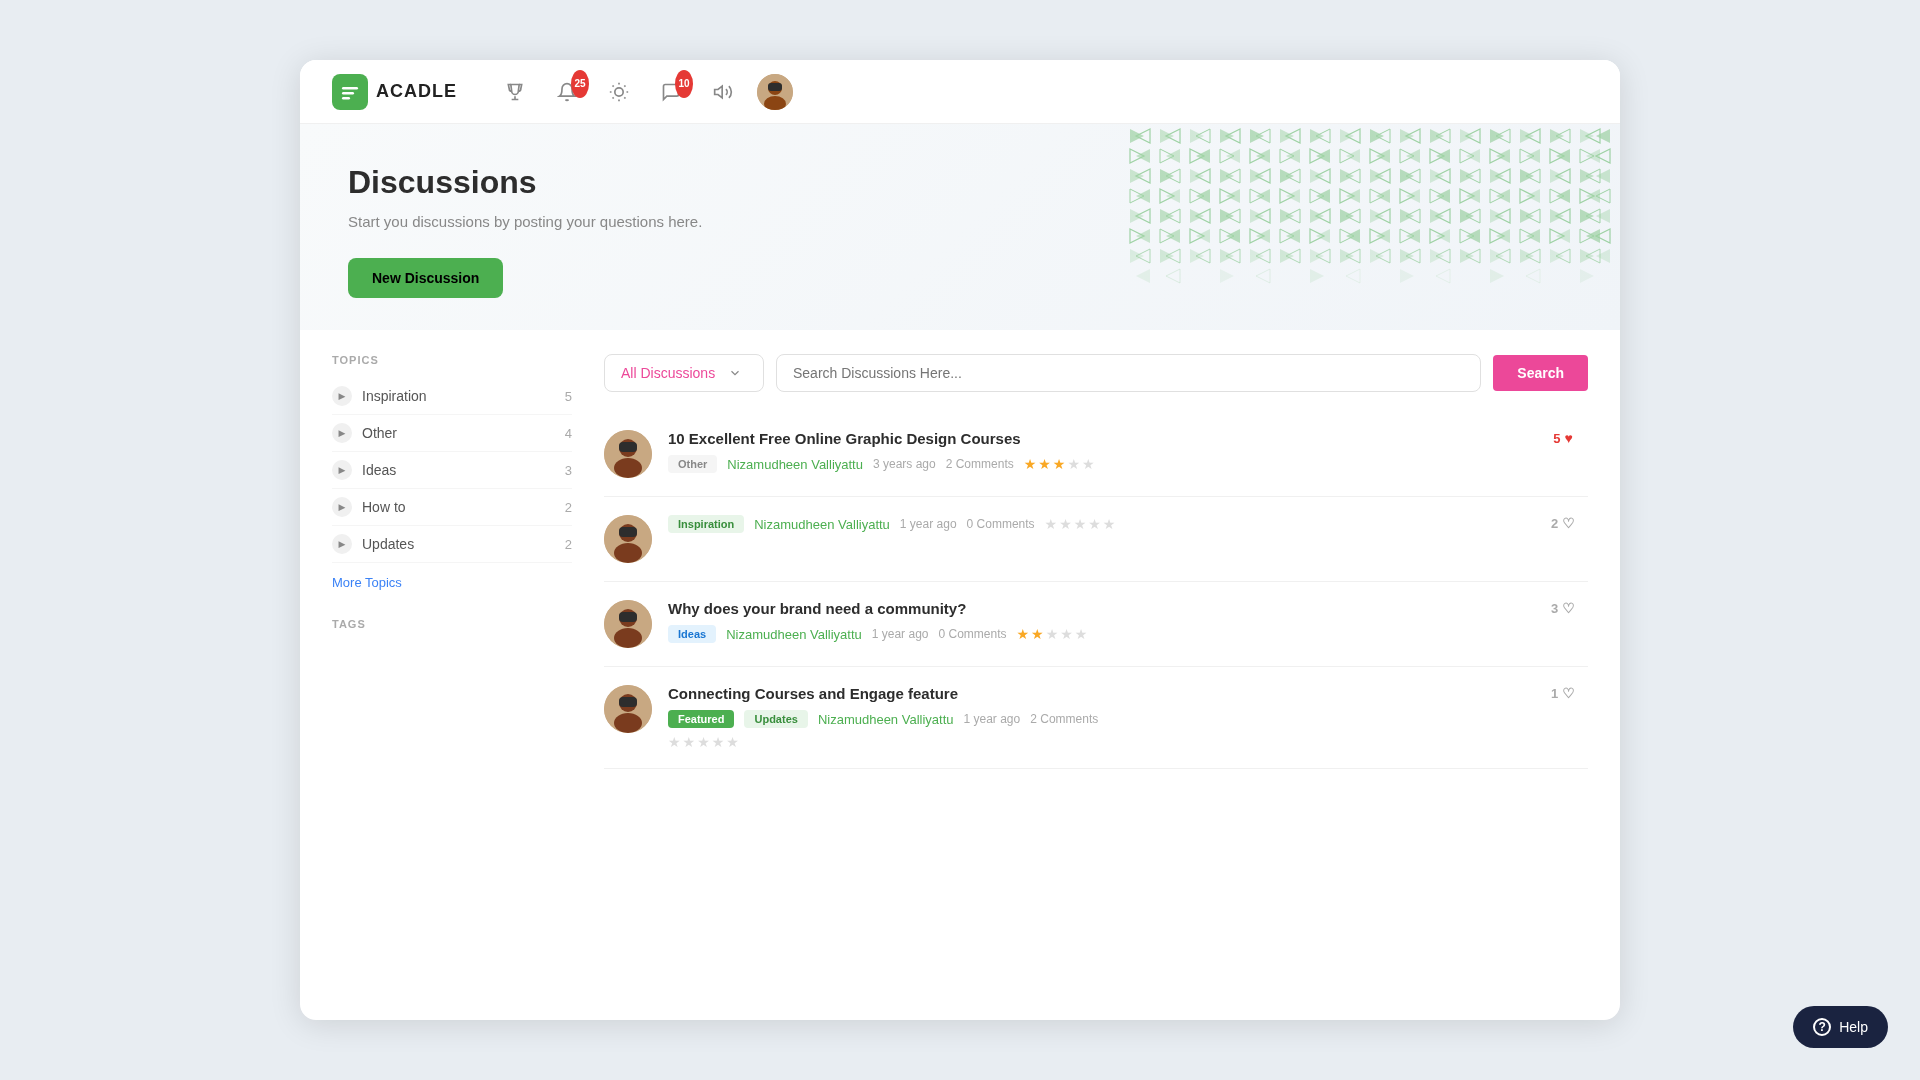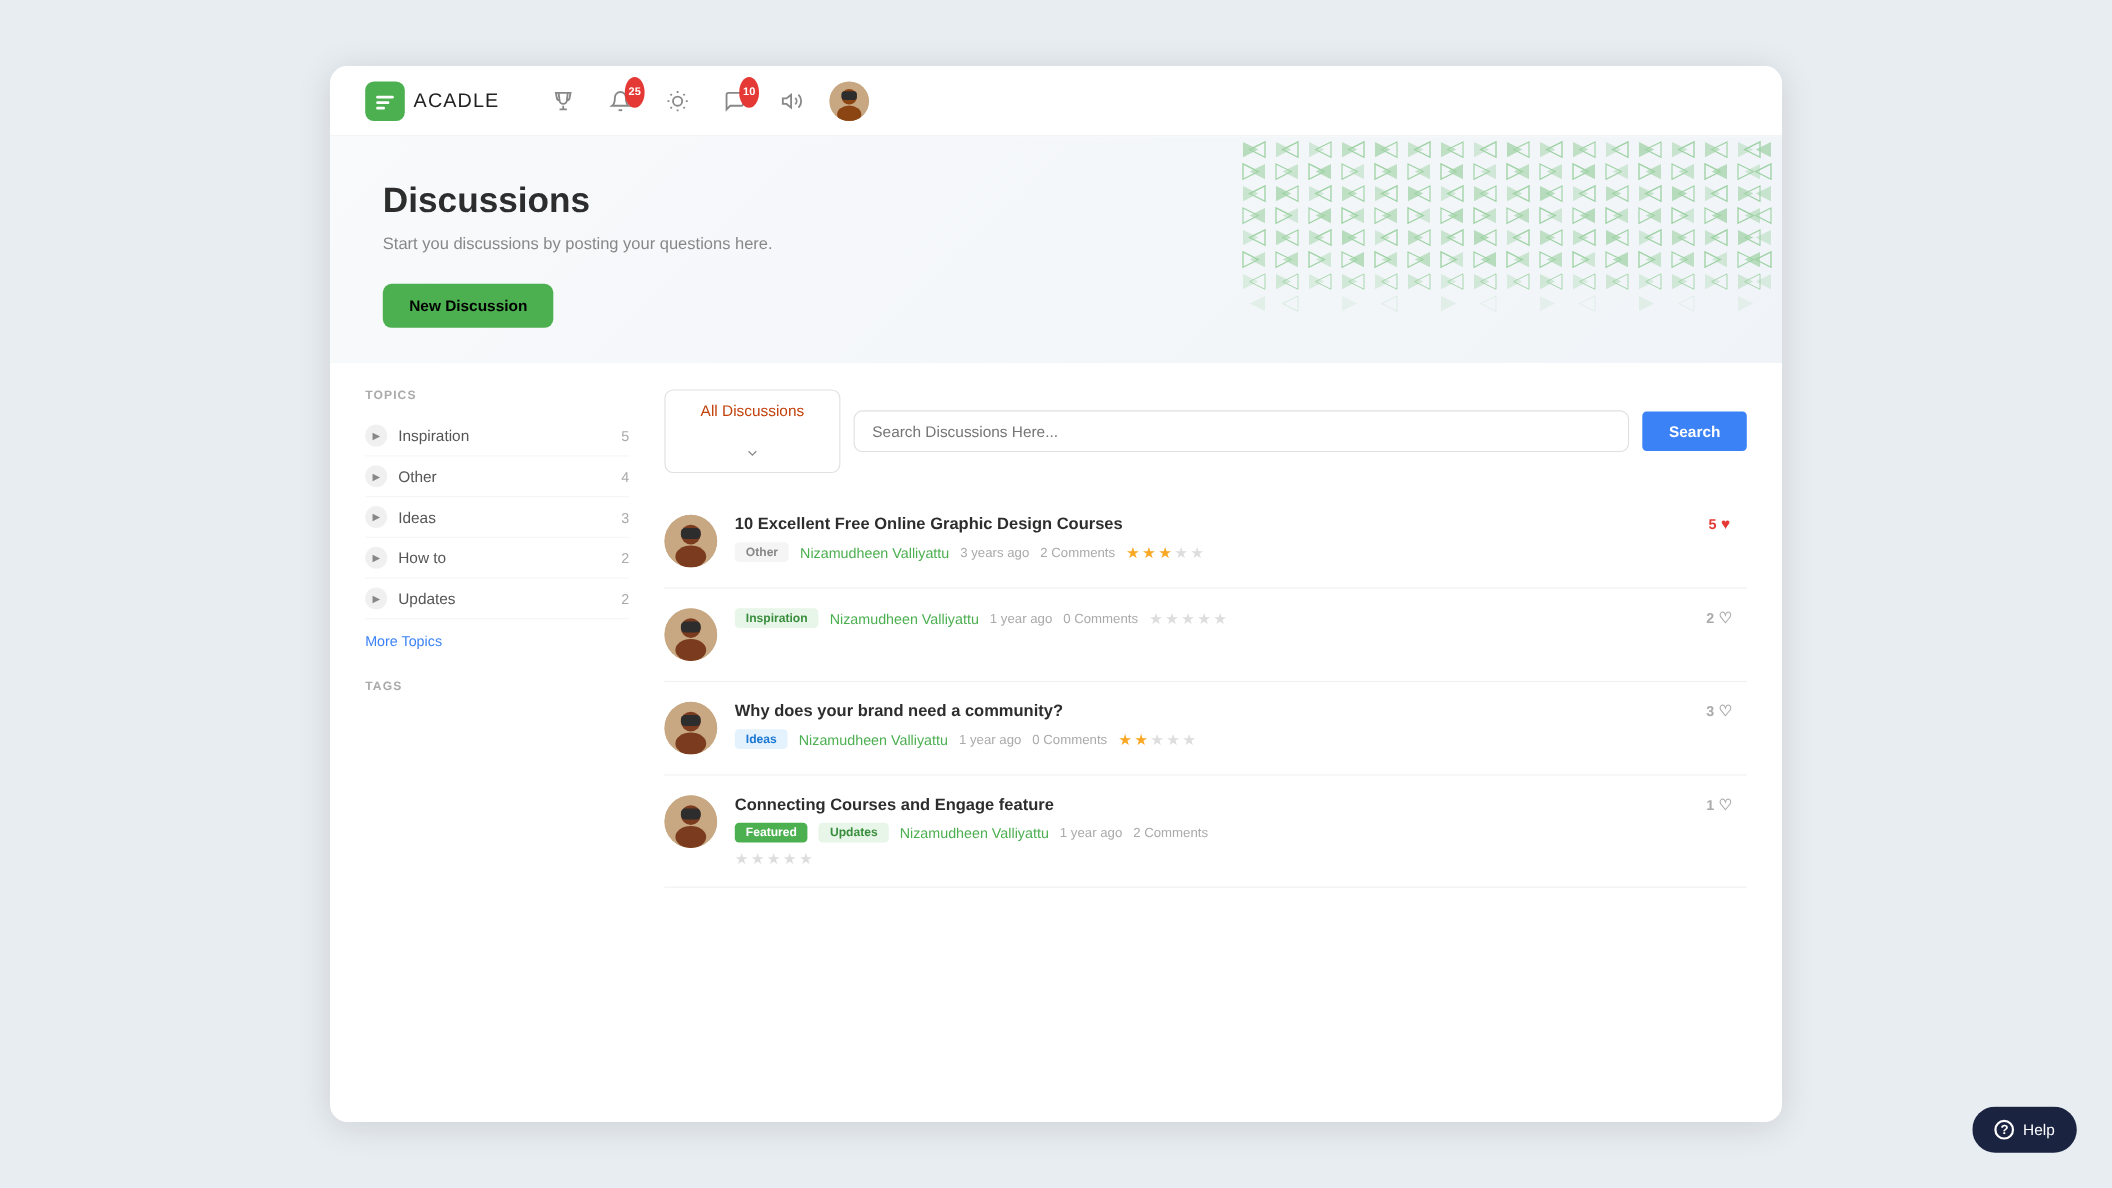--- a/index.html
+++ b/index.html
@@ -43,21 +43,21 @@
       border-radius: 8px;
       display: flex;
       align-items: center;
       justify-content: center;
       color: white;
       font-size: 18px;
       font-weight: bold;
     }
     .logo-text {
       font-size: 18px;
-      font-weight: 400;
+      font-weight: 700;
       color: #222;
       letter-spacing: 1px;
     }
     .nav {
       display: flex;
       gap: 28px;
       flex: 1;
     }
     .nav-item {
       font-size: 14px;
@@ -227,43 +227,42 @@
     }
     .discussions-toolbar {
       display: flex;
       align-items: center;
       gap: 12px;
       margin-bottom: 20px;
     }
     .dropdown-filter {
       display: flex;
       align-items: center;
-      gap: 24px;
+      gap: 13px;
       border: 1px solid #e0e0e0;
       border-radius: 8px;
       padding: 10px 16px;
       font-size: 14px;
-      color: #c2410c;
+      color: #ec4899;
       background: #fff;
       cursor: pointer;
       min-width: 160px;
-      flex-direction: column;
     }
     .search-bar {
       flex: 1;
       border: 1px solid #e0e0e0;
       border-radius: 8px;
       padding: 10px 16px;
       font-size: 14px;
       color: #888;
       background: #fff;
       outline: none;
     }
     .btn-search {
-      background: #3b82f6;
+      background: #ec4899;
       color: white;
       border: none;
       padding: 10px 24px;
       border-radius: 4px;
       font-size: 14px;
       font-weight: 600;
       cursor: pointer;
     }
     
     .discussion-card {

